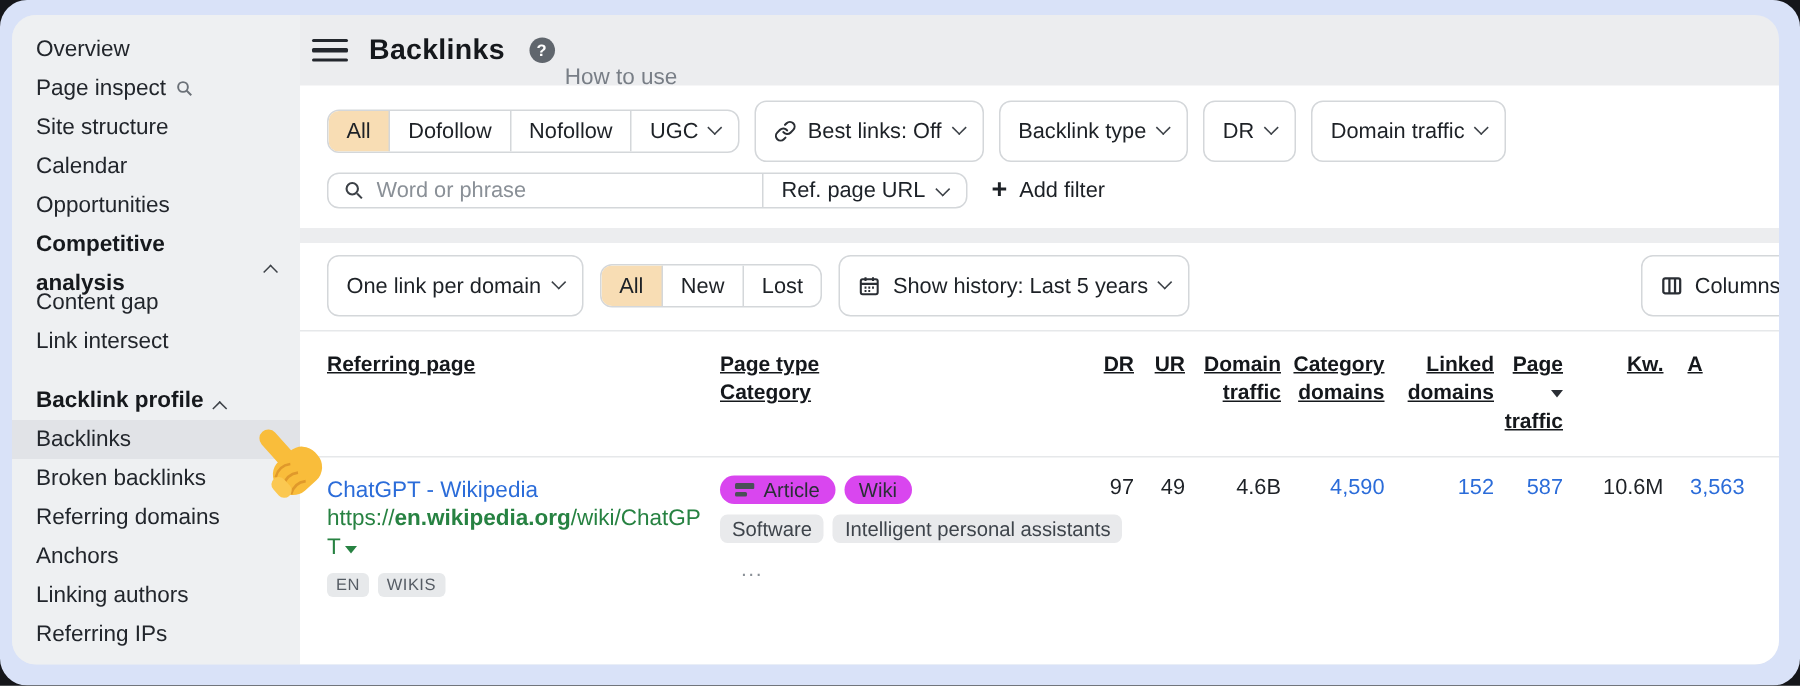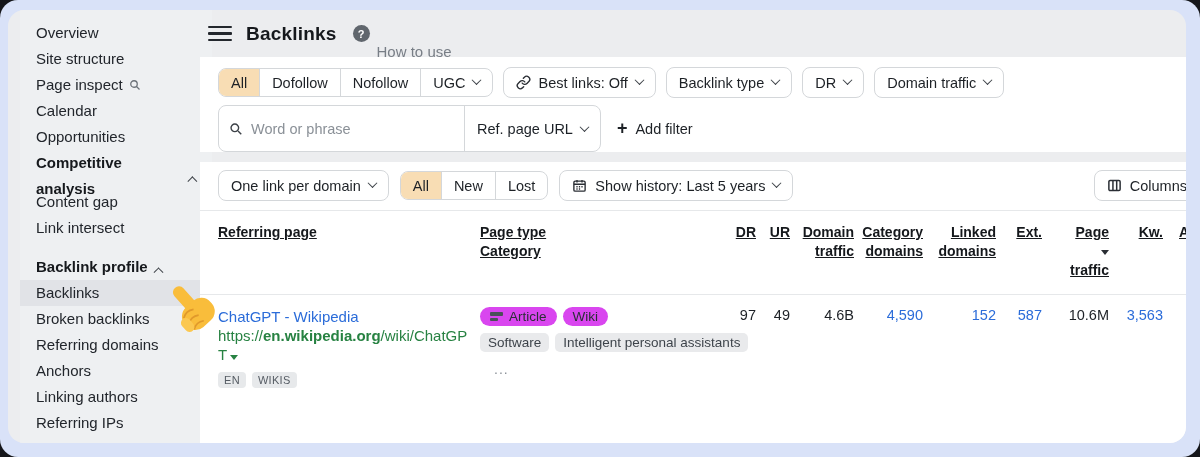--- a/index.html
+++ b/index.html
@@ -4,21 +4,21 @@
 <style>
   * { margin:0; padding:0; box-sizing:border-box; }
   html,body { background:#15161a; }
   body { font-family:"Liberation Sans","DejaVu Sans",sans-serif; color:#1c2127; }
 
   .canvas { position:relative; width:1200px; height:457px; background:#d9e2f8; border-radius:18px; overflow:hidden; }
 
   .app { position:absolute; left:8px; top:10px; right:14px; bottom:14px; background:#ecedef; border-radius:16px; overflow:hidden; }
 
   
-  .sidebar { position:absolute; left:12px; top:0; bottom:0; width:192px; background:#eef0f2; padding-top:10px; }
+  .sidebar { position:absolute; left:0; top:0; bottom:0; width:192px; background:#eef0f2; padding-top:10px; }
   .side-item { height:26px; line-height:26px; padding:0 16px; font-size:15px; color:#22262c; cursor:pointer; white-space:nowrap; display:flex; align-items:center; gap:6px; }
   .side-item.active { background:#e1e3e7; }
   .side-section { height:26px; line-height:26px; padding:0 16px; font-size:15px; font-weight:bold; color:#16191d; margin-top:13px; display:flex; align-items:center; gap:7px; }
   .chv { width:7px; height:7px; border-right:1.6px solid #3c4147; border-bottom:1.6px solid #3c4147; display:inline-block; transform:rotate(45deg) translate(-1px,-1px); }
   .chv.up { transform:rotate(-135deg) translate(-2px,-2px); margin-top:5px; }
   .mini-search svg { display:block; }
 
   
   .main { position:absolute; left:192px; right:0; top:0; bottom:0; }
 
@@ -34,24 +34,24 @@
   .band2 { position:absolute; left:0; right:0; top:152px; bottom:0; background:#fff; }
 
   .frow { display:flex; align-items:center; gap:10px; }
   .frow + .frow { margin-top:7px; }
 
   .seg { display:flex; align-items:stretch; border:1px solid #d4d7da; border-radius:8px; background:#fff; overflow:hidden; height:29px; }
   .seg > div { display:flex; align-items:center; padding:0 12px; font-size:14.5px; color:#1d2126; cursor:pointer; border-right:1px solid #d4d7da; gap:7px; }
   .seg > div:last-child { border-right:none; }
   .seg > div.sel { background:#f8ddb4; }
 
-  .btn { display:flex; align-items:center; height:31px; border:1px solid #d4d7da; border-radius:8px; background:#fff; padding:0 12px; font-size:14.5px; color:#1d2126; cursor:pointer; gap:8px; white-space:nowrap; }
+  .btn { display:flex; align-items:center; height:41px; border:1px solid #d4d7da; border-radius:8px; background:#fff; padding:0 12px; font-size:14.5px; color:#1d2126; cursor:pointer; gap:8px; white-space:nowrap; }
   .btn .chv, .seg .chv { margin-top:-3px; }
 
-  .inputgroup { display:flex; align-items:stretch; height:47px; border:1px solid #d4d7da; border-radius:8px; background:#fff; overflow:hidden; }
+  .inputgroup { display:flex; align-items:stretch; height:24px; border:1px solid #d4d7da; border-radius:8px; background:#fff; overflow:hidden;gap:44px; }
   .inputwrap { display:flex; align-items:center; gap:8px; padding:0 10px; width:245px; }
   .inputwrap input { border:none; outline:none; font-size:14.5px; color:#1d2126; width:100%; font-family:inherit; background:transparent; }
   .inputwrap input::placeholder { color:#8a9097; }
   .input-dd { display:flex; align-items:center; gap:8px; padding:0 12px; border-left:1px solid #d4d7da; font-size:14.5px; cursor:pointer; }
   .addfilter { display:flex; align-items:center; gap:8px; font-size:14.5px; color:#1d2126; cursor:pointer; margin-left:6px; }
   .plus { font-size:18px; font-weight:bold; line-height:1; margin-top:-2px; }
 
   
   .toolbar { position:relative; display:flex; align-items:center; gap:11px; padding:8px 0 9px 18px; border-bottom:1px solid #e6e8ea; }
   .count { font-size:14.5px; font-weight:bold; color:#15181c; margin-right:7px; }
@@ -87,31 +87,31 @@
 <body>
 
 <div class="canvas">
   <div class="app">
 
     <nav class="sidebar">
       <div class="side-item">
           <span>Overview</span>
         </div>
       <div class="side-item">
-          <span>Site structure</span>
-        </div>
-      <div class="side-item">
         <span>Page inspect</span>
         <span class="mini-search">
           <svg width="12" height="12" viewBox="0 0 24 24" fill="none" stroke="#6b7178" stroke-width="2.6">
               <circle cx="10" cy="10" r="6.5"></circle>
               <line x1="15" y1="15" x2="21" y2="21"></line>
             </svg>
         </span>
       </div>
+      <div class="side-item">
+          <span>Site structure</span>
+        </div>
       <div class="side-item">
           <span>Calendar</span>
         </div>
       <div class="side-item">
           <span>Opportunities</span>
         </div>
 
       <div class="side-section">
         <span>Competitive analysis</span>
         <i class="chv up"></i>
@@ -284,23 +284,20 @@
             </div>
           <div class="th num">
               <span>Category</span>
               <span>domains</span>
             </div>
           <div class="th num">
               <span>Linked</span>
               <span>domains</span>
             </div>
           <div class="th num">
-              <span>Ext.</span>
-            </div>
-          <div class="th num">
               <span><span>Page</span><i class="sort-tri"></i></span>
               <span>traffic</span>
             </div>
           <div class="th num">
               <span>Kw.</span>
             </div>
           <div class="th" style="padding-left:16px;">
               <span>A</span>
             </div>
         </div>

